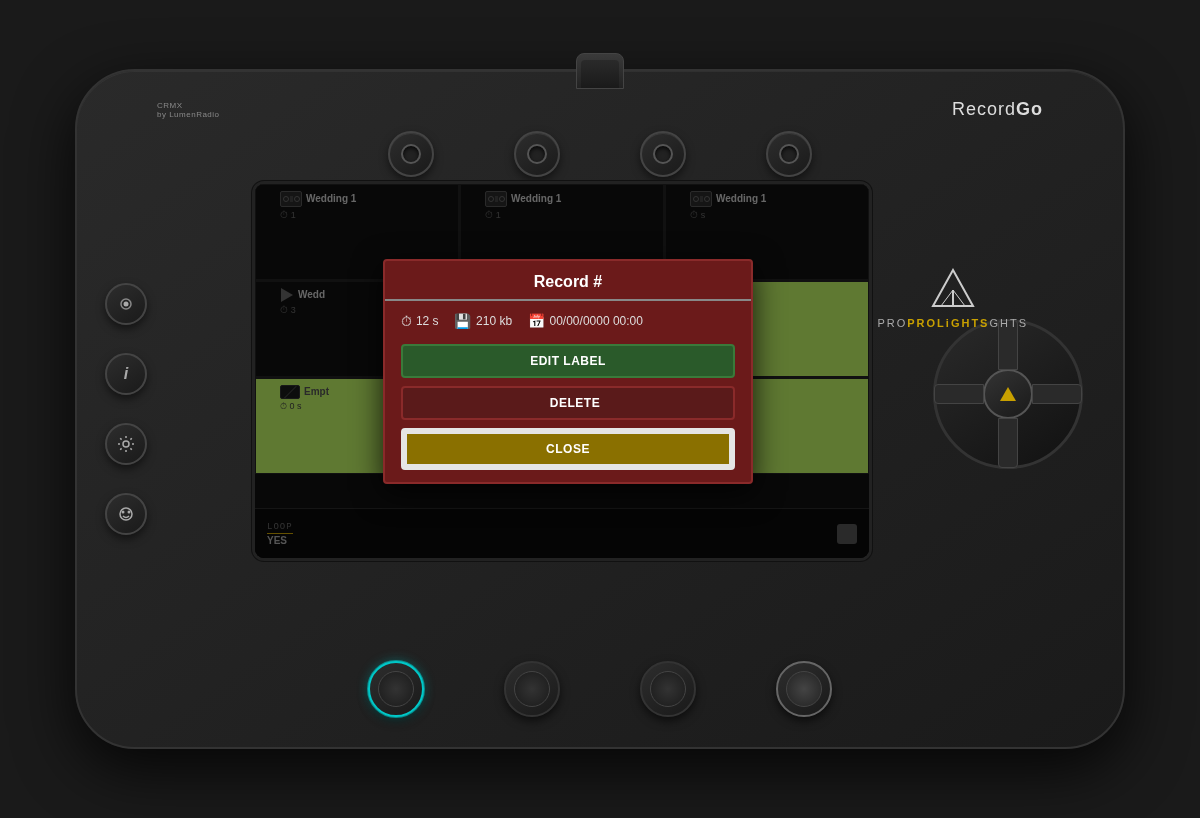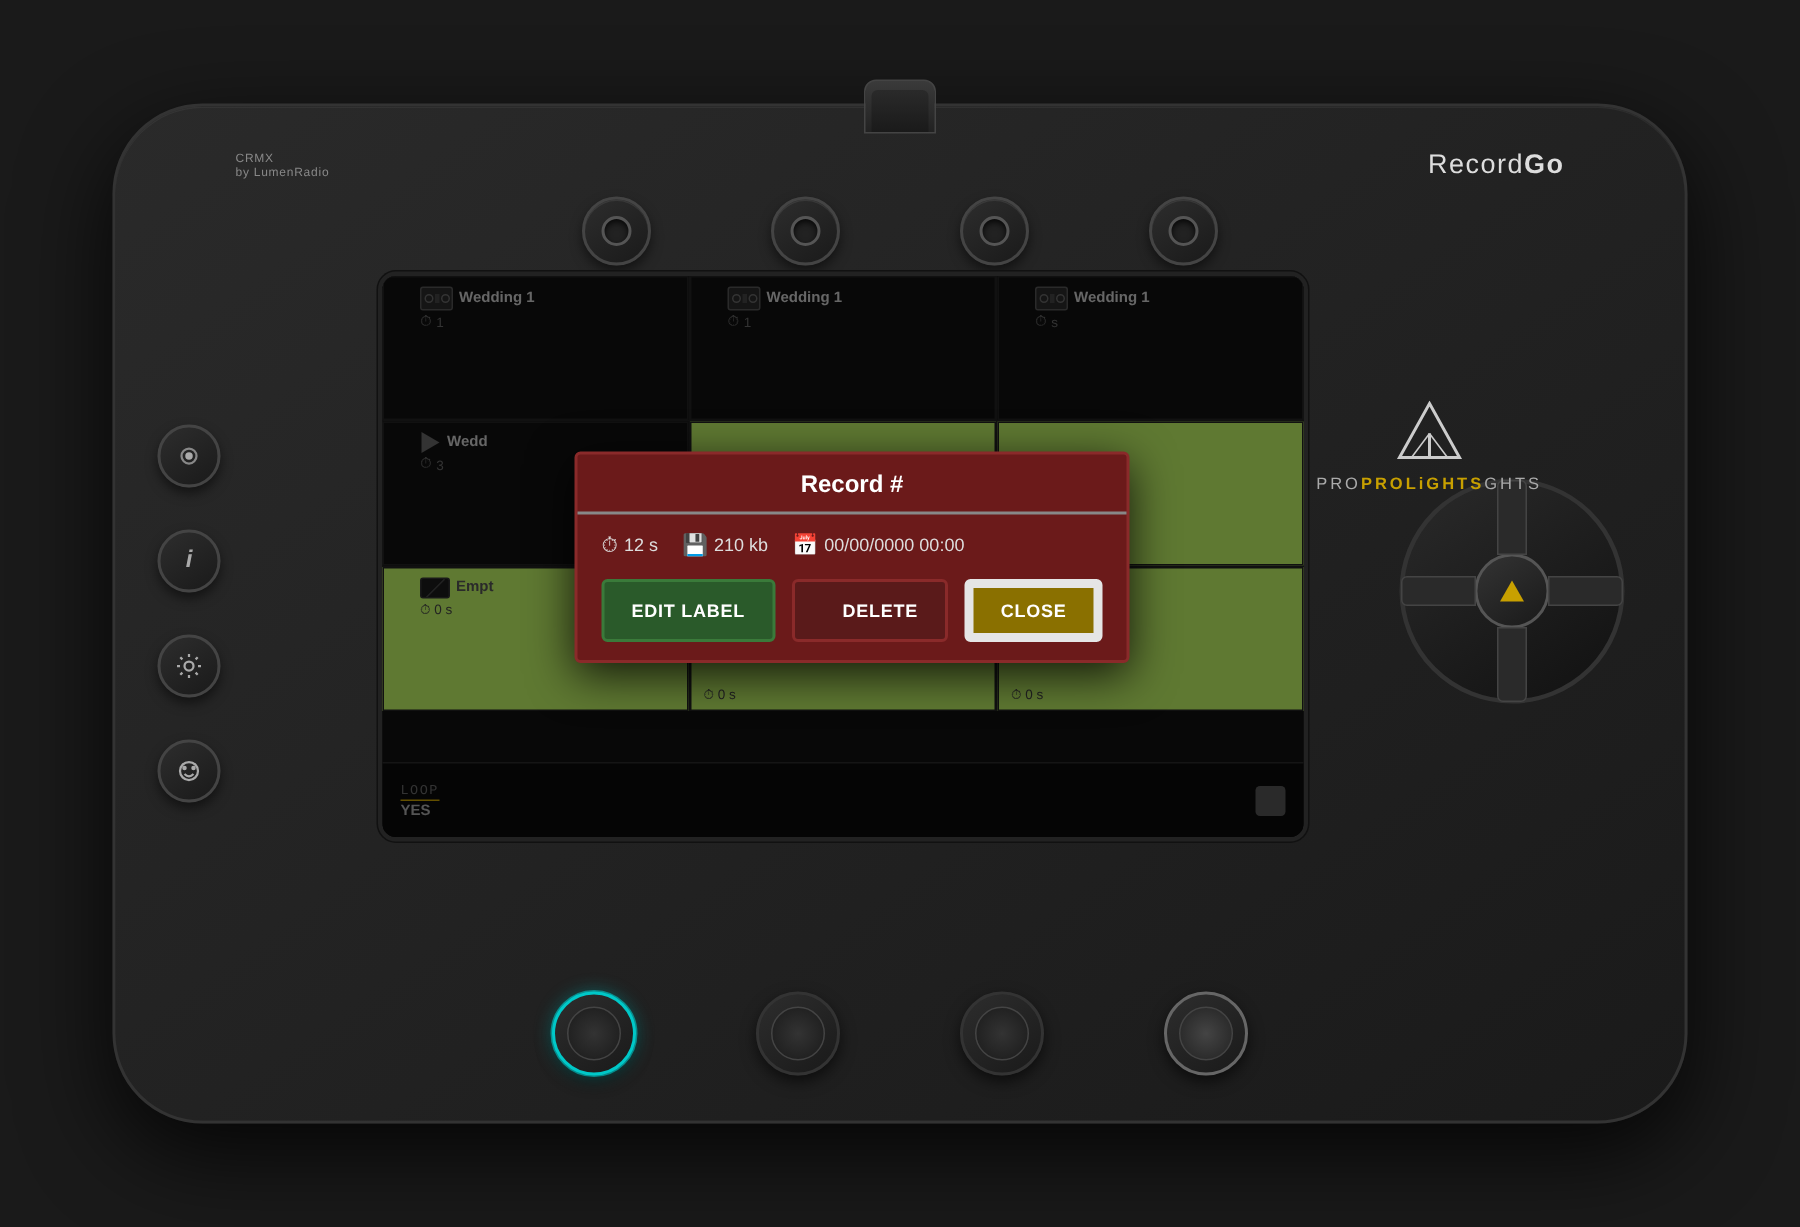--- a/index.html
+++ b/index.html
@@ -389,21 +389,22 @@
       display: flex;
       align-items: center;
       gap: 4px;
     }
     .info-icon {
       font-size: 14px;
     }
     .modal-buttons {
       display: flex;
       gap: 8px;
-      justify-content: space-between;
+      justify-content: center;
+      flex-direction: column;
     }
     .modal-btn {
       padding: 8px 18px;
       border: none;
       border-radius: 4px;
       font-size: 12px;
       font-weight: bold;
       letter-spacing: 0.5px;
       cursor: pointer;
     }

